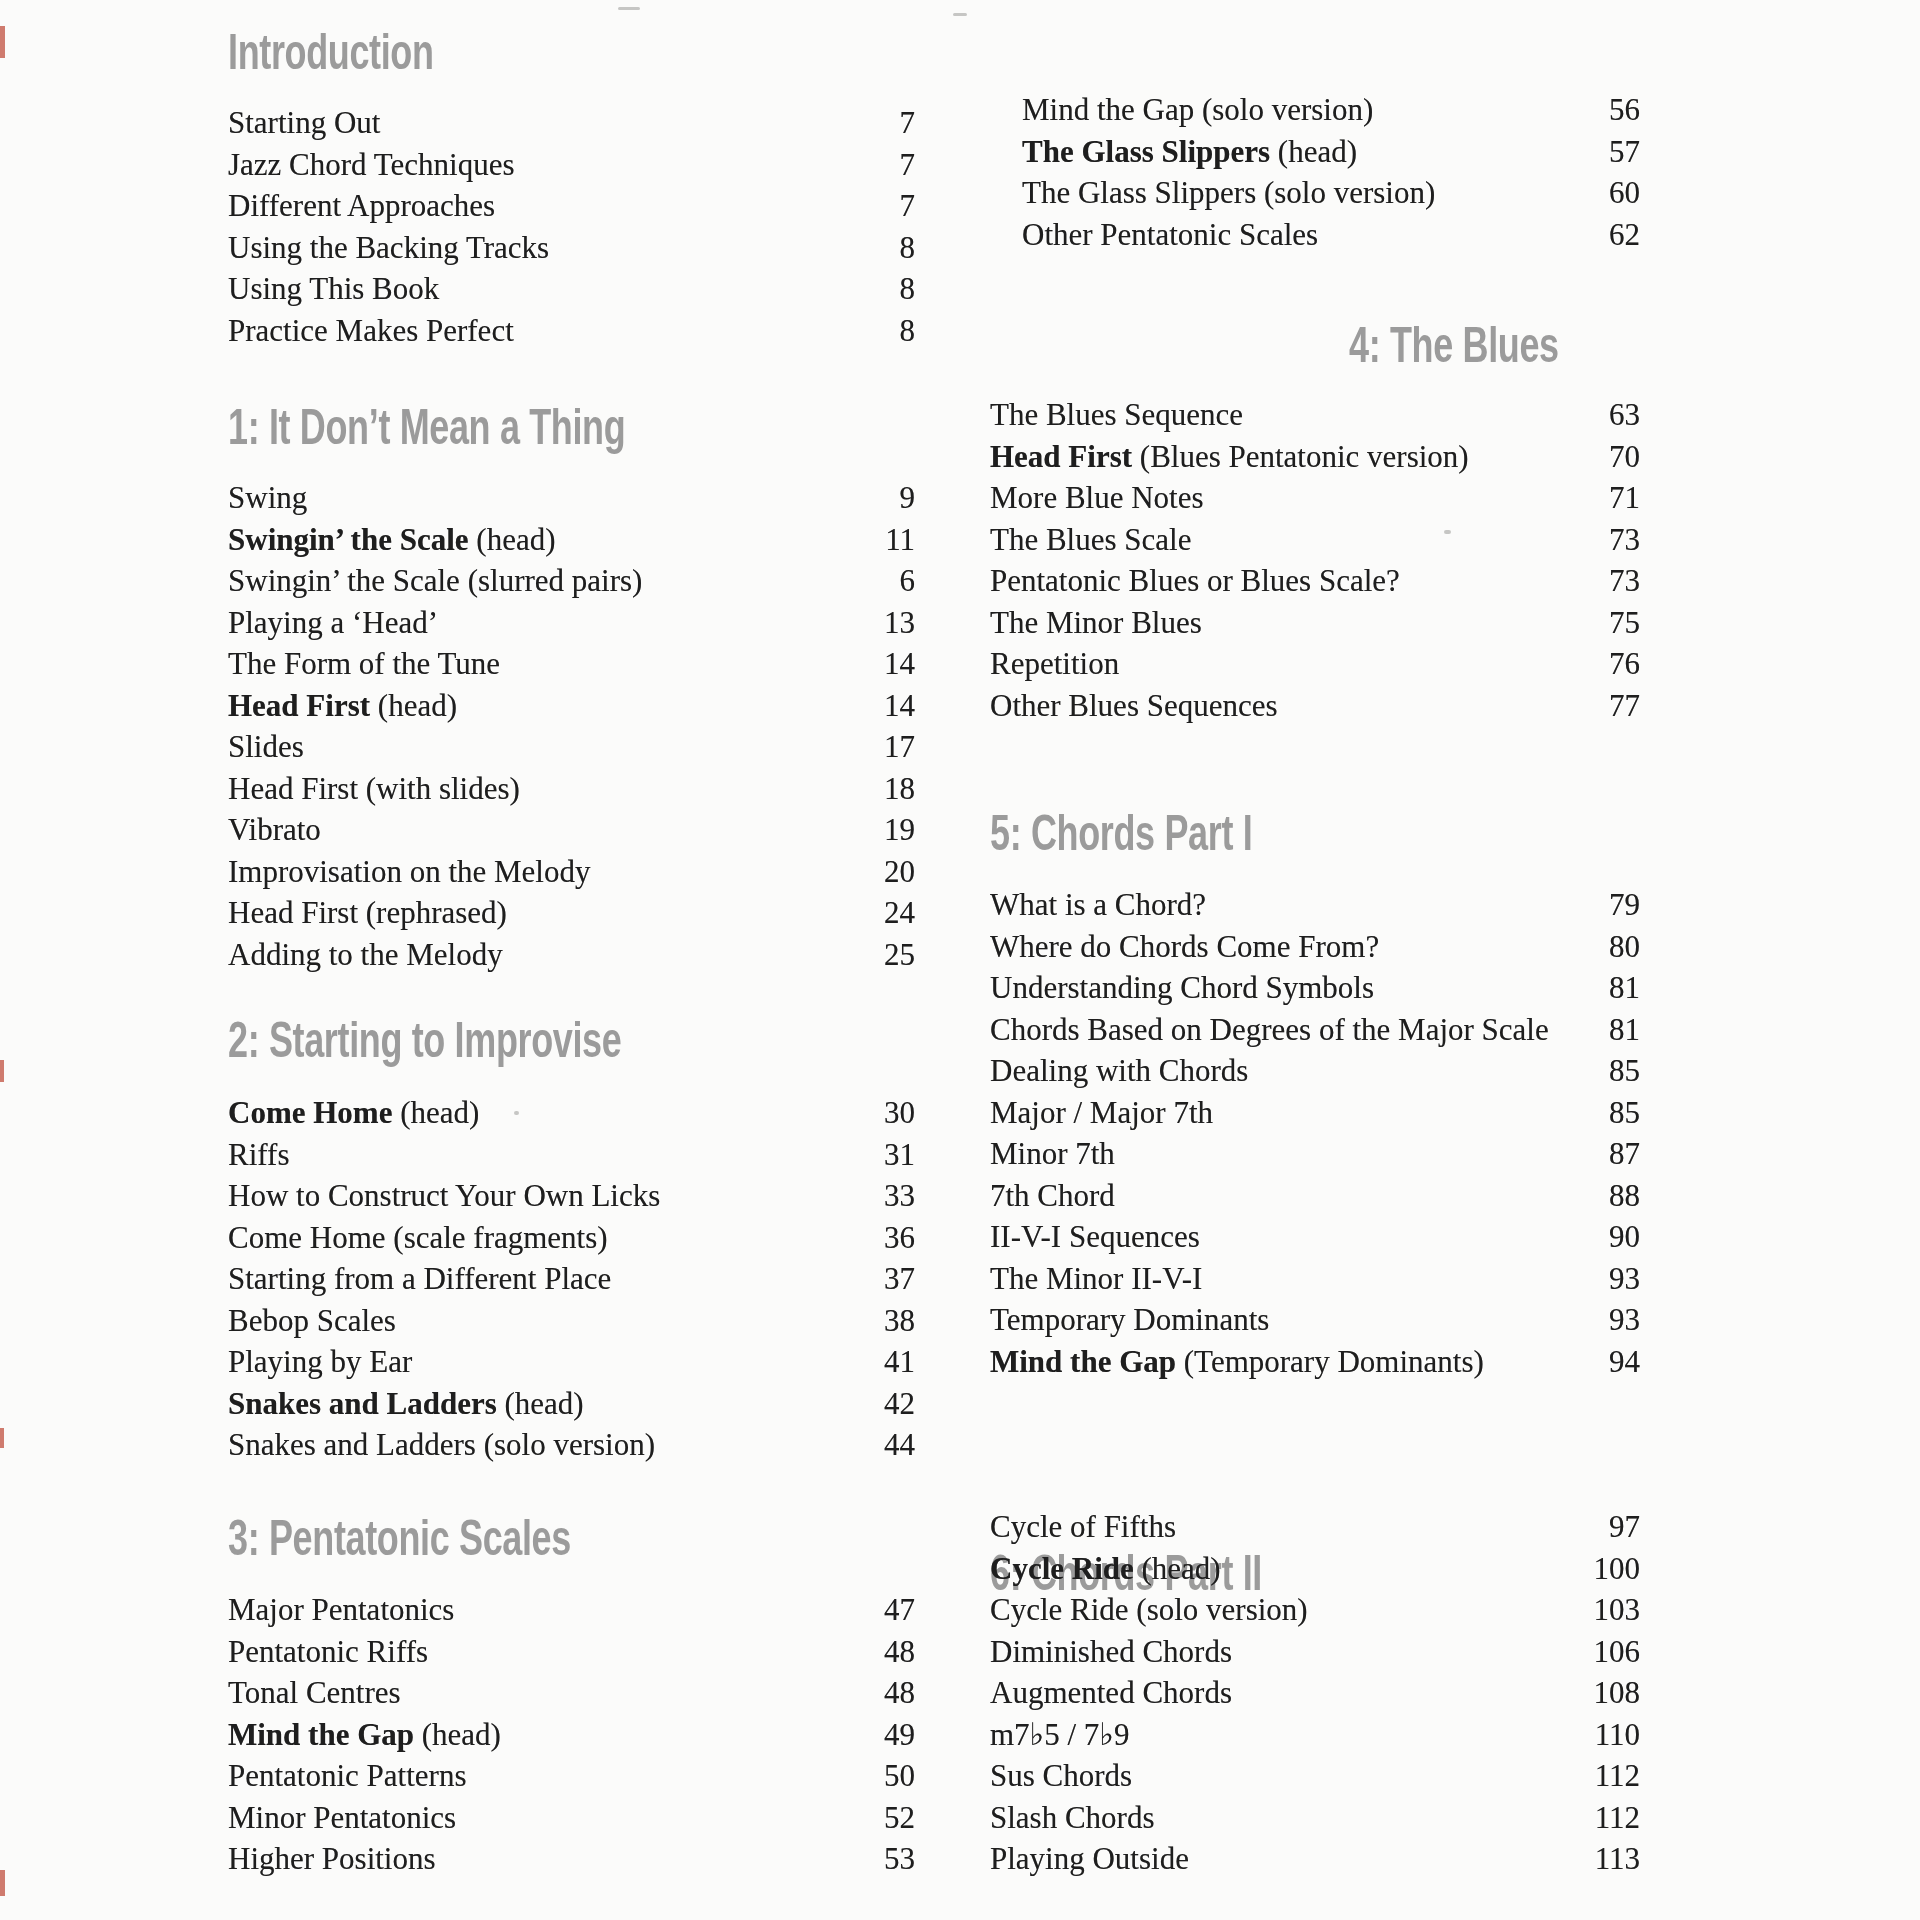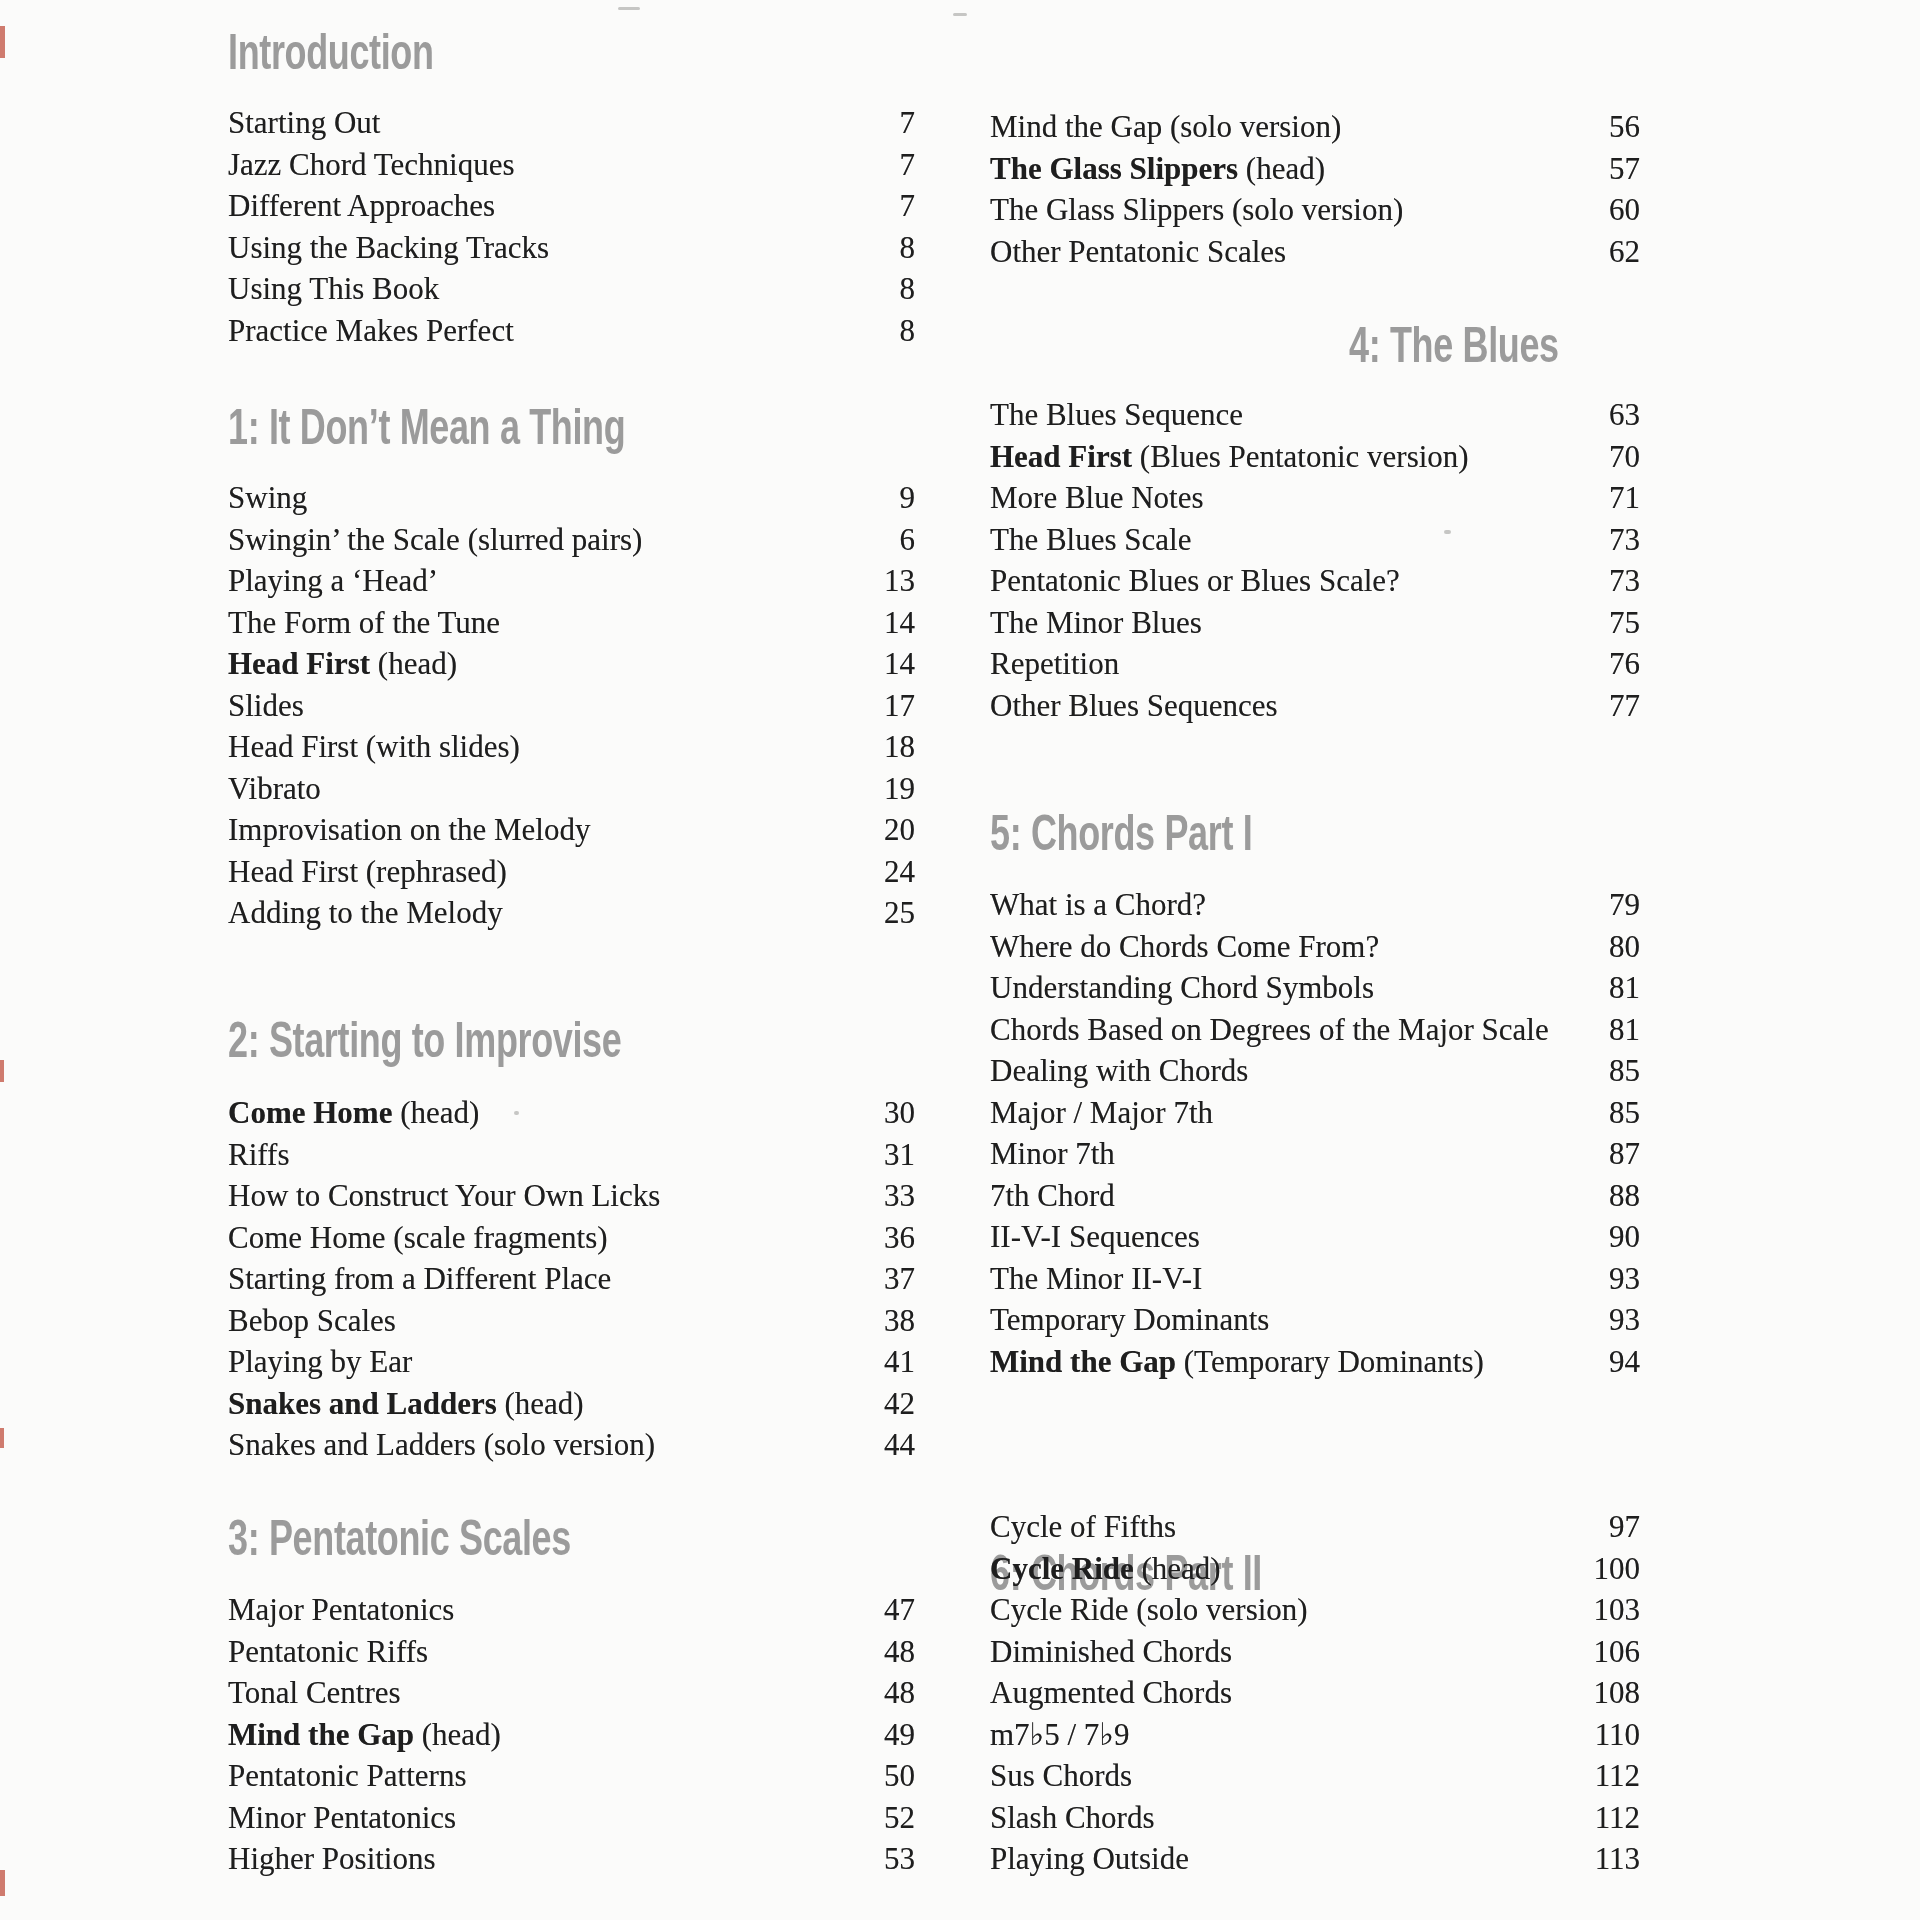--- a/index.html
+++ b/index.html
@@ -91,20 +91,24 @@
         <span class="entry-page">8</span>
       </div>
     </div>
     <div class="block heading" style="top: 402px;"><span class="heading-inner">1: It Don’t Mean a Thing</span></div>
     <div class="block" style="top: 477px;">
       <div class="entry">
         <span class="entry-title"><span>Swing</span></span>
         <span class="entry-page">9</span>
       </div>
       <div class="entry">
+        <span class="entry-title"><span class="bold">Swingin’ the Scale</span><span> (head)</span></span>
+        <span class="entry-page">11</span>
+      </div>
+      <div class="entry">
         <span class="entry-title"><span>Swingin’ the Scale (slurred pairs)</span></span>
         <span class="entry-page">6</span>
       </div>
       <div class="entry">
         <span class="entry-title"><span>Playing a ‘Head’</span></span>
         <span class="entry-page">13</span>
       </div>
       <div class="entry">
         <span class="entry-title"><span>The Form of the Tune</span></span>
         <span class="entry-page">14</span>
@@ -203,21 +207,21 @@
         <span class="entry-title"><span>Minor Pentatonics</span></span>
         <span class="entry-page">52</span>
       </div>
       <div class="entry">
         <span class="entry-title"><span>Higher Positions</span></span>
         <span class="entry-page">53</span>
       </div>
     </div>
   </div>
 <div class="column" id="col-1">
-    <div class="block" style="top: 106px;">
+    <div class="block" style="top: 89px; margin-left: 32px;">
       <div class="entry">
         <span class="entry-title"><span>Mind the Gap (solo version)</span></span>
         <span class="entry-page">56</span>
       </div>
       <div class="entry">
         <span class="entry-title"><span class="bold">The Glass Slippers</span><span> (head)</span></span>
         <span class="entry-page">57</span>
       </div>
       <div class="entry">
         <span class="entry-title"><span>The Glass Slippers (solo version)</span></span>

